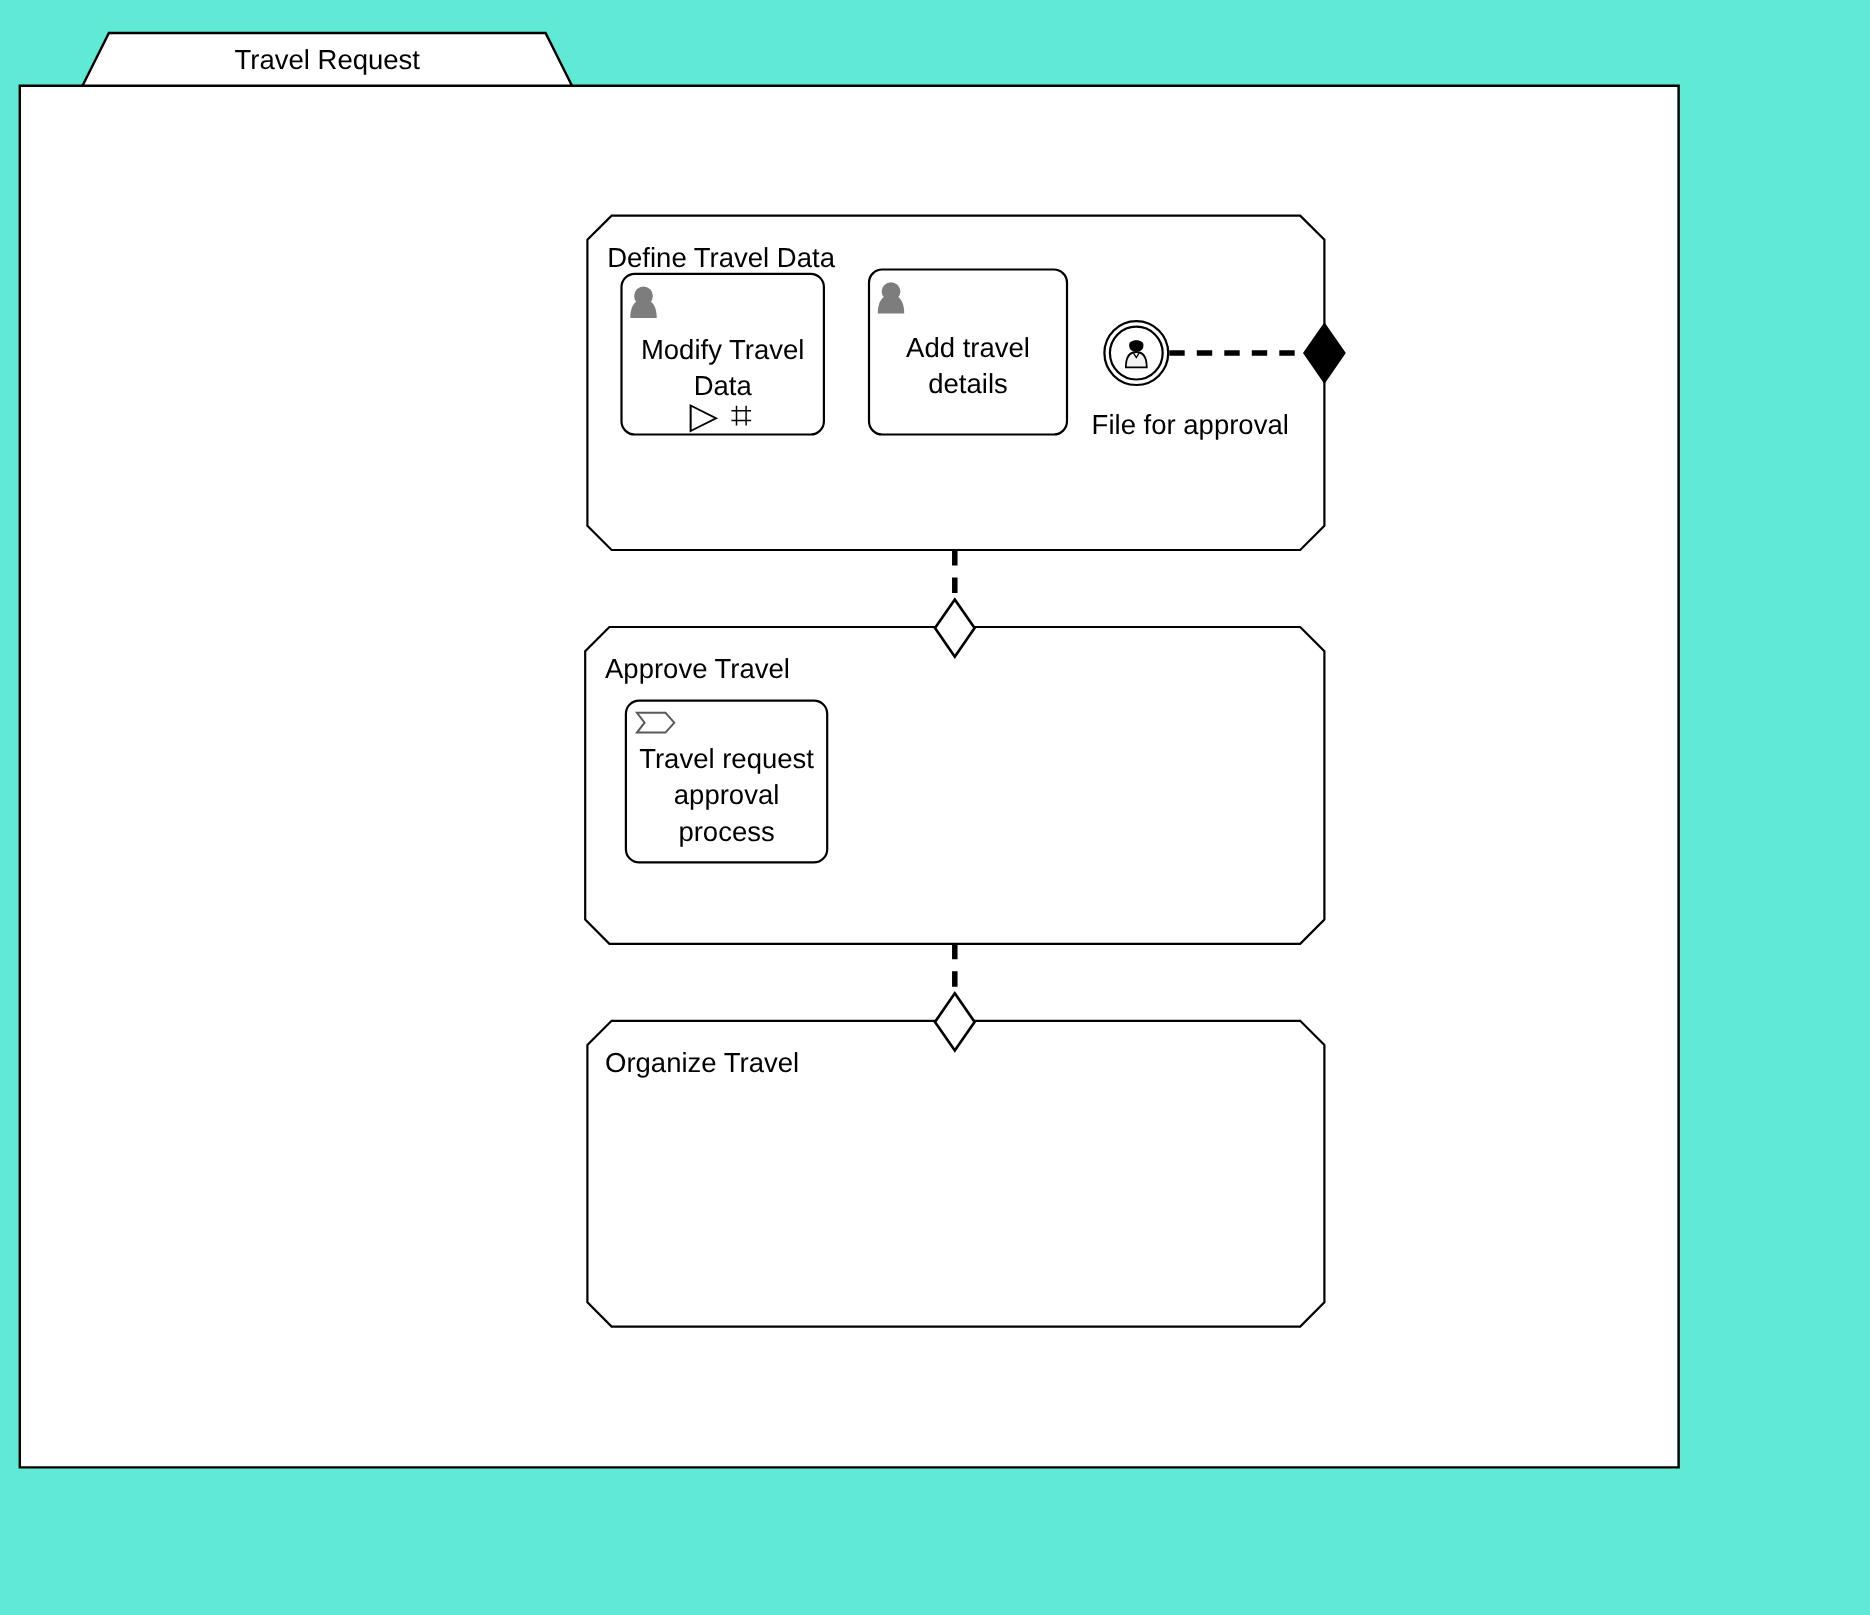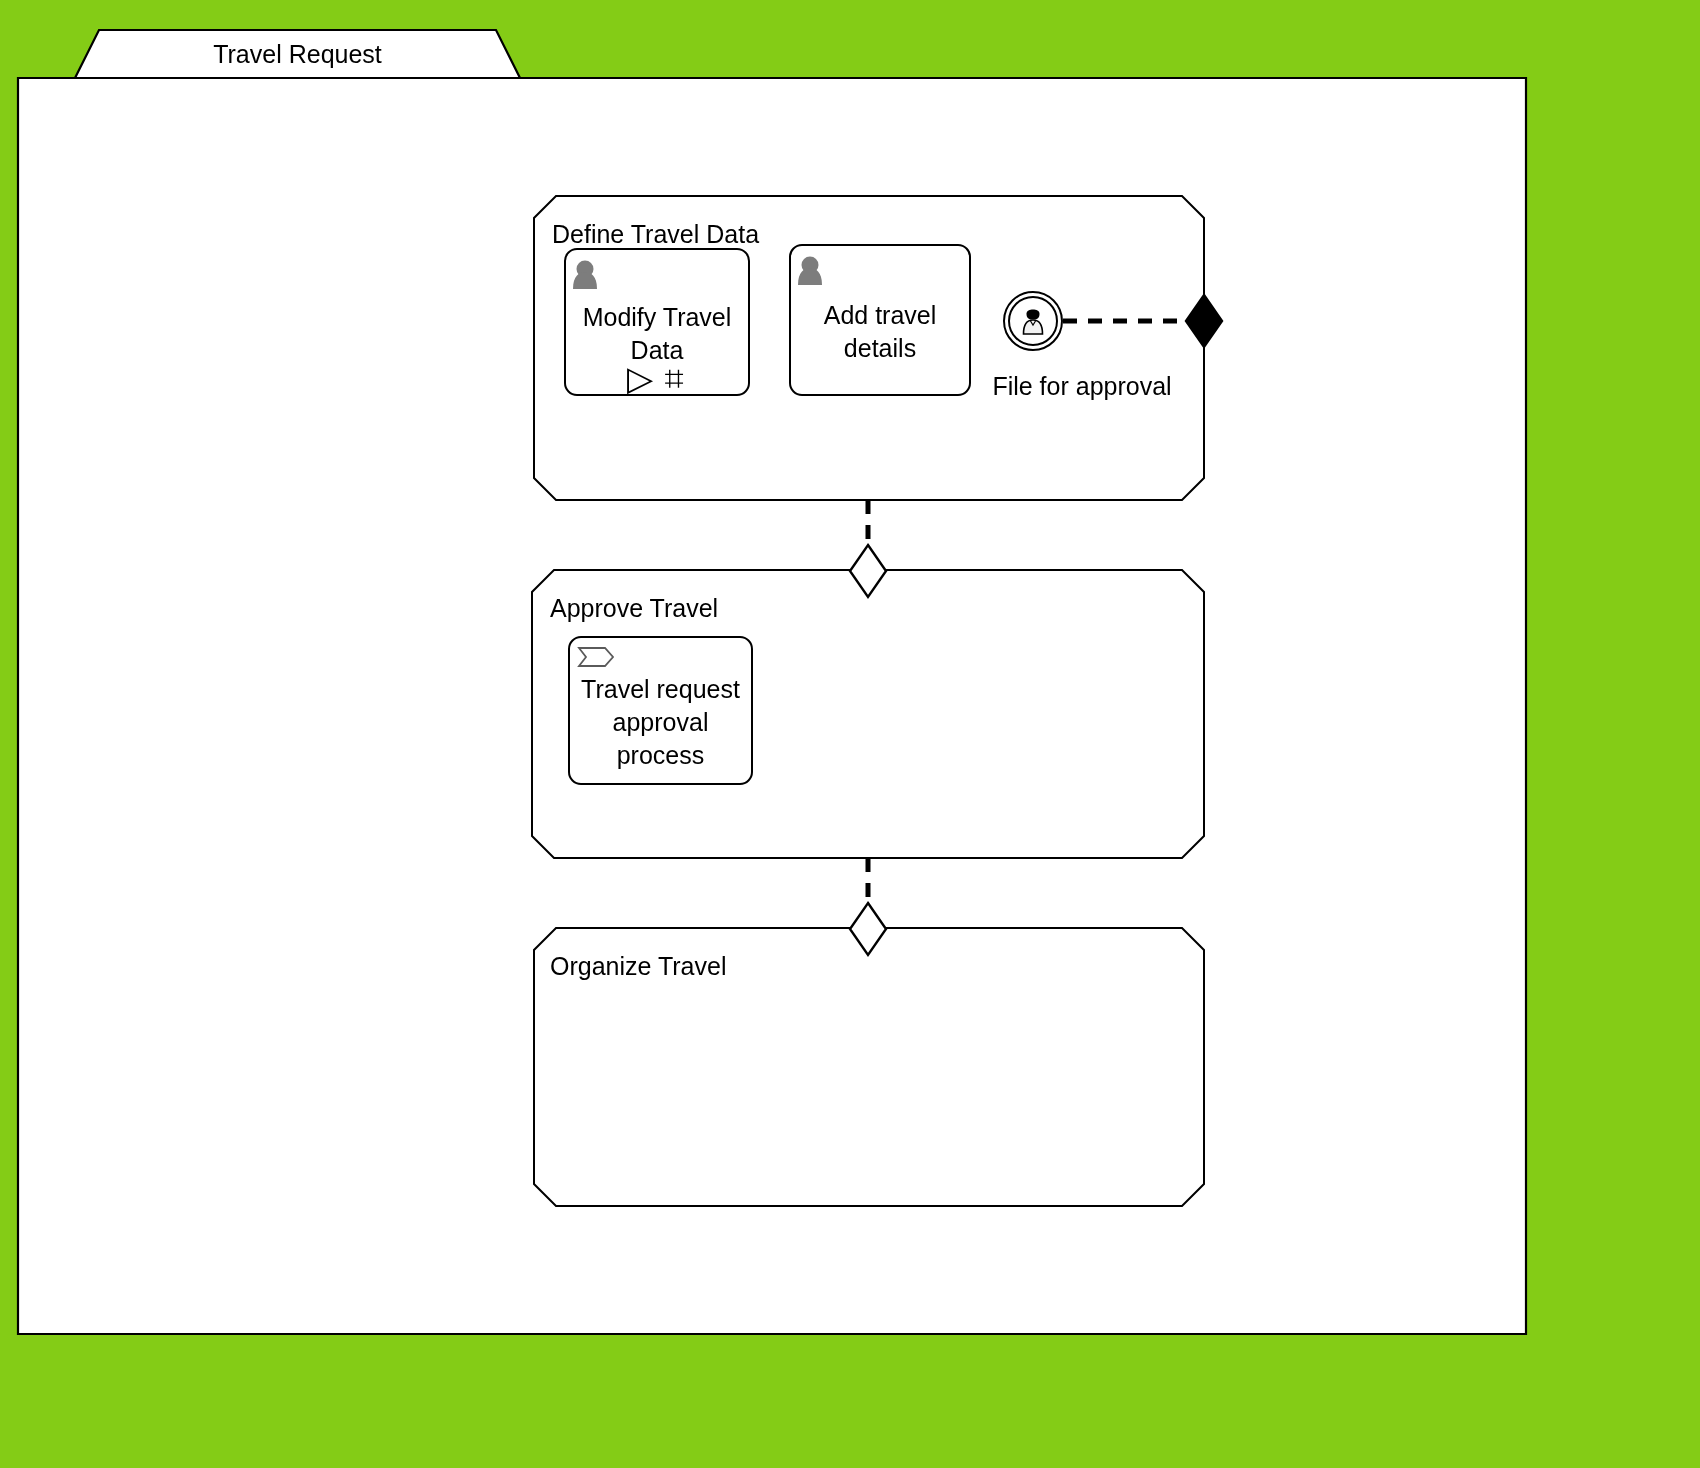--- a/index.html
+++ b/index.html
@@ -11,21 +11,21 @@
   body {
     font-family: "Liberation Sans", sans-serif;
     width: 1700px;
     height: 1468px;
     overflow: hidden;
   }
   #canvas {
     position: relative;
     width: 1700px;
     height: 1468px;
-    background: #84cc16;
+    background: #5eead4;
   }
   #diagram-svg {
     position: absolute;
     left: 0;
     top: 0;
     width: 1700px;
     height: 1468px;
   }
   .diagram-text {
     font-family: "Liberation Sans", sans-serif;

